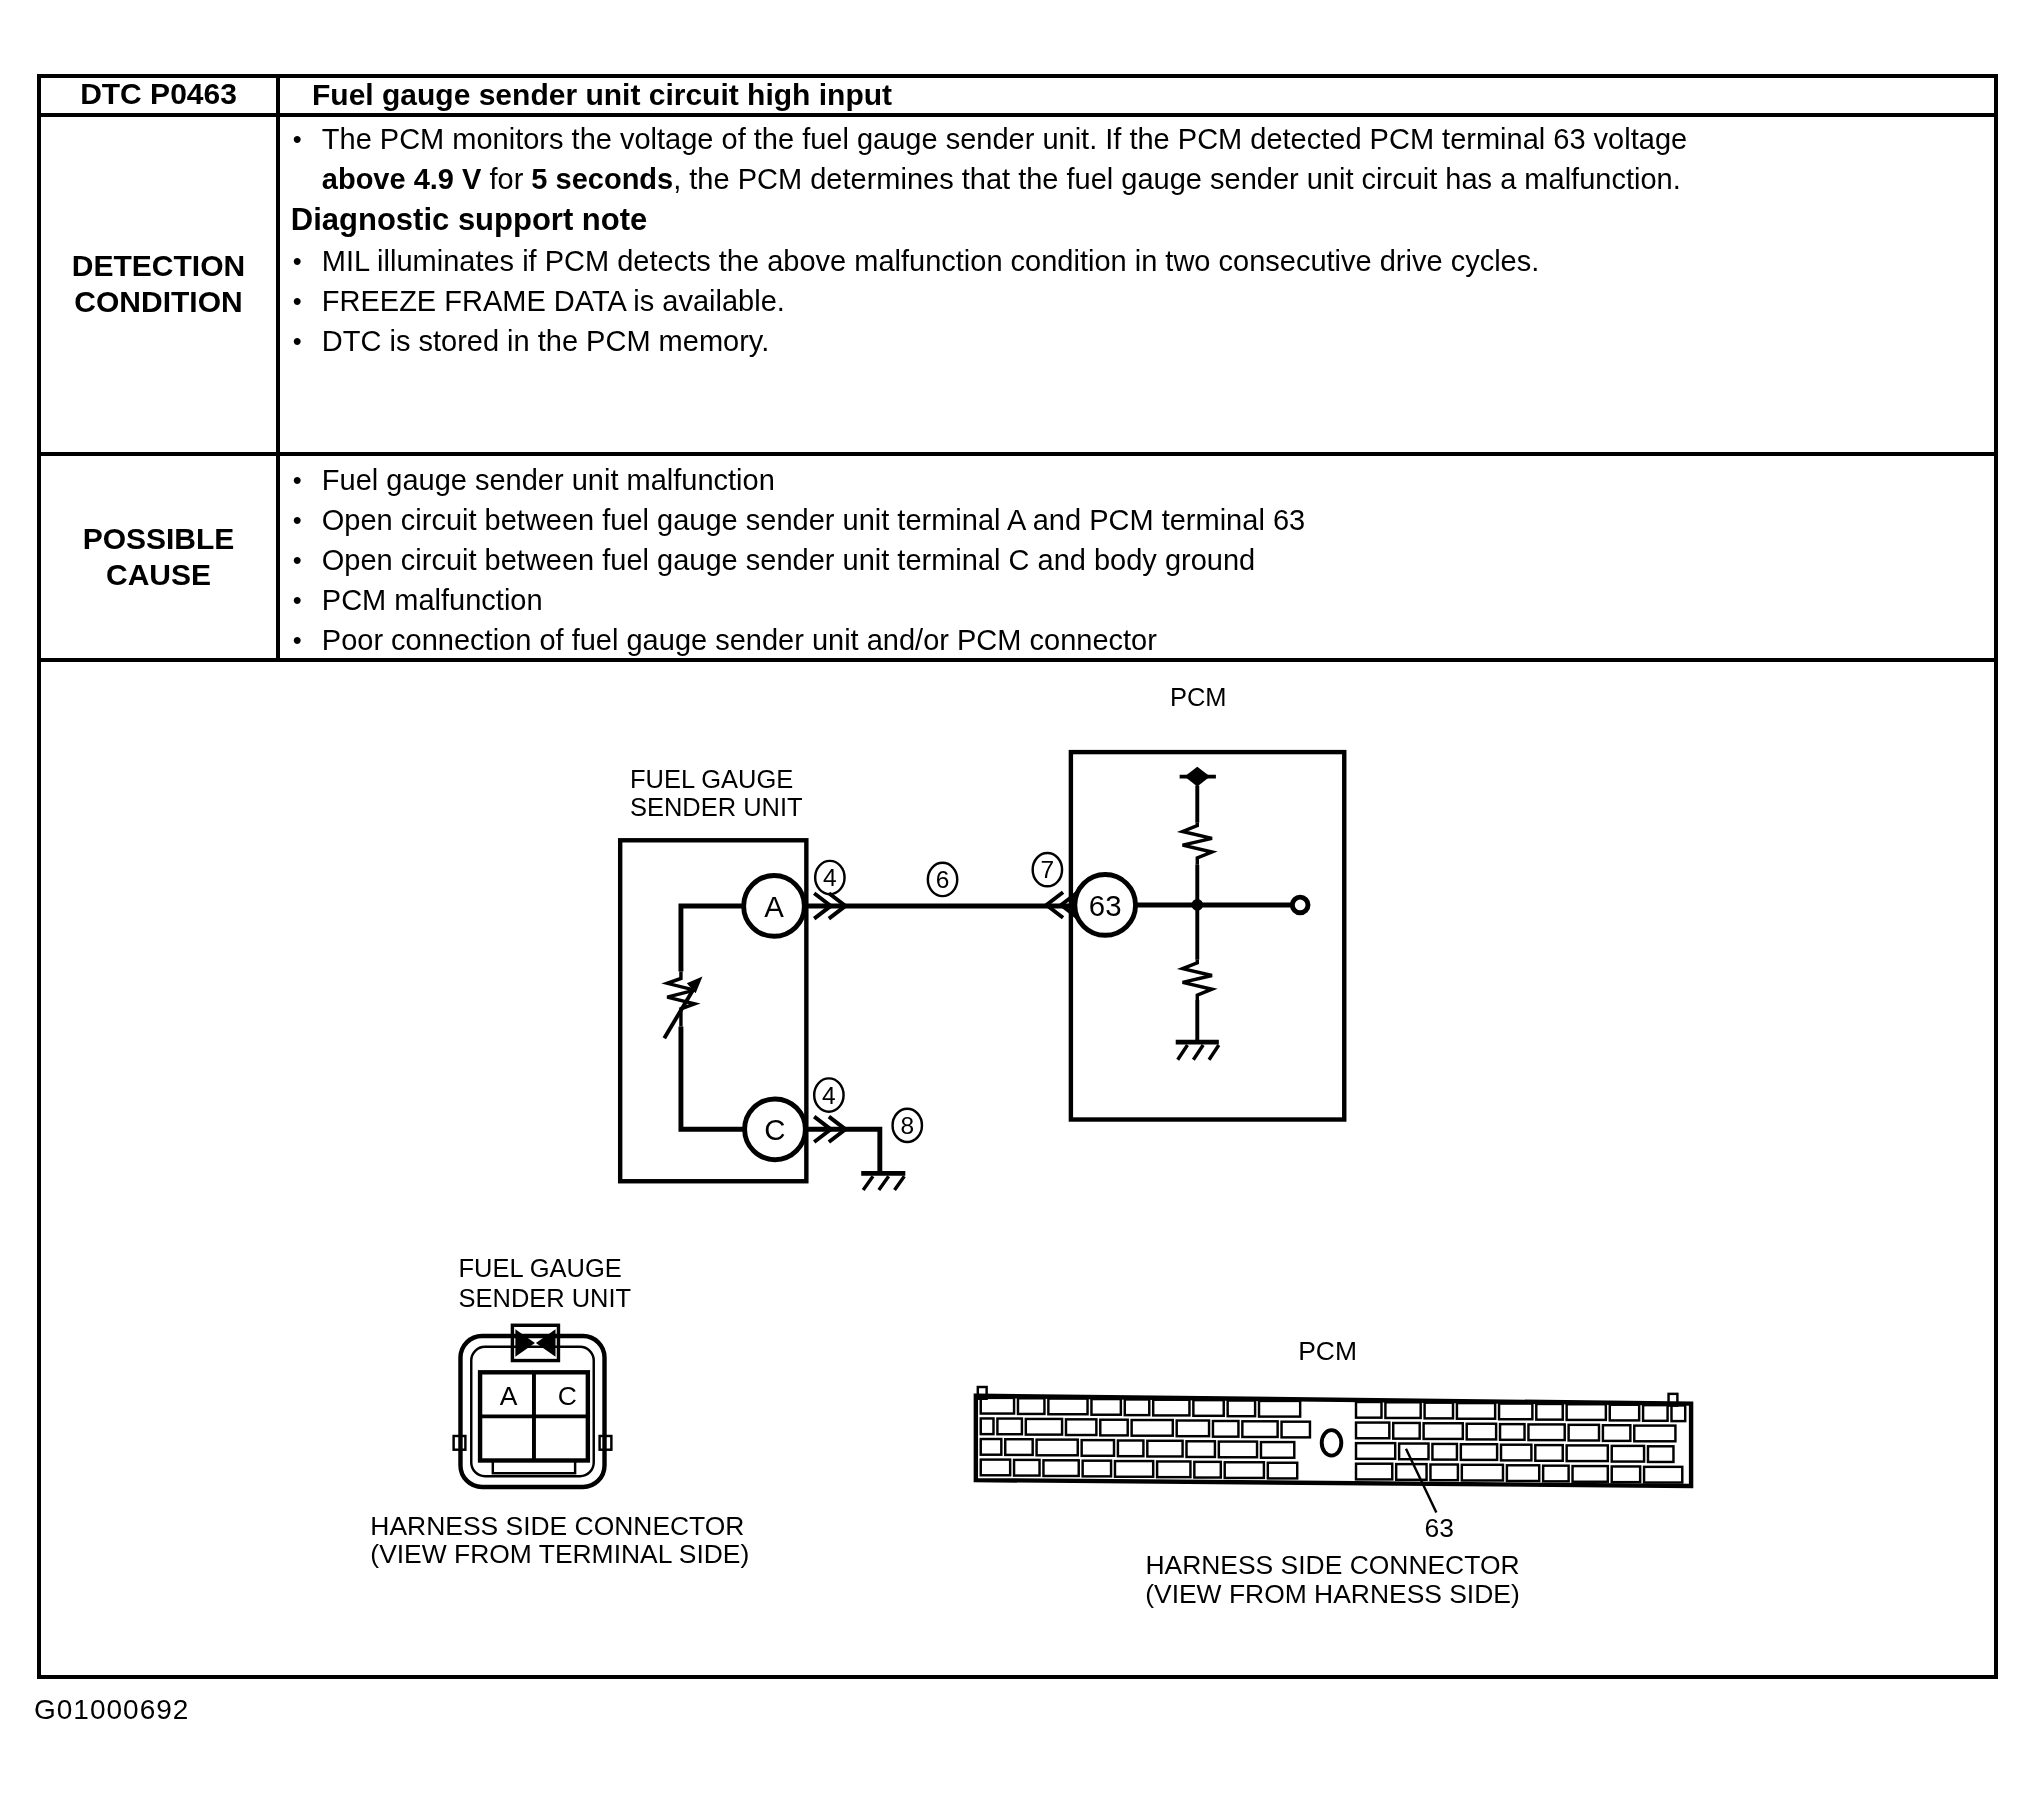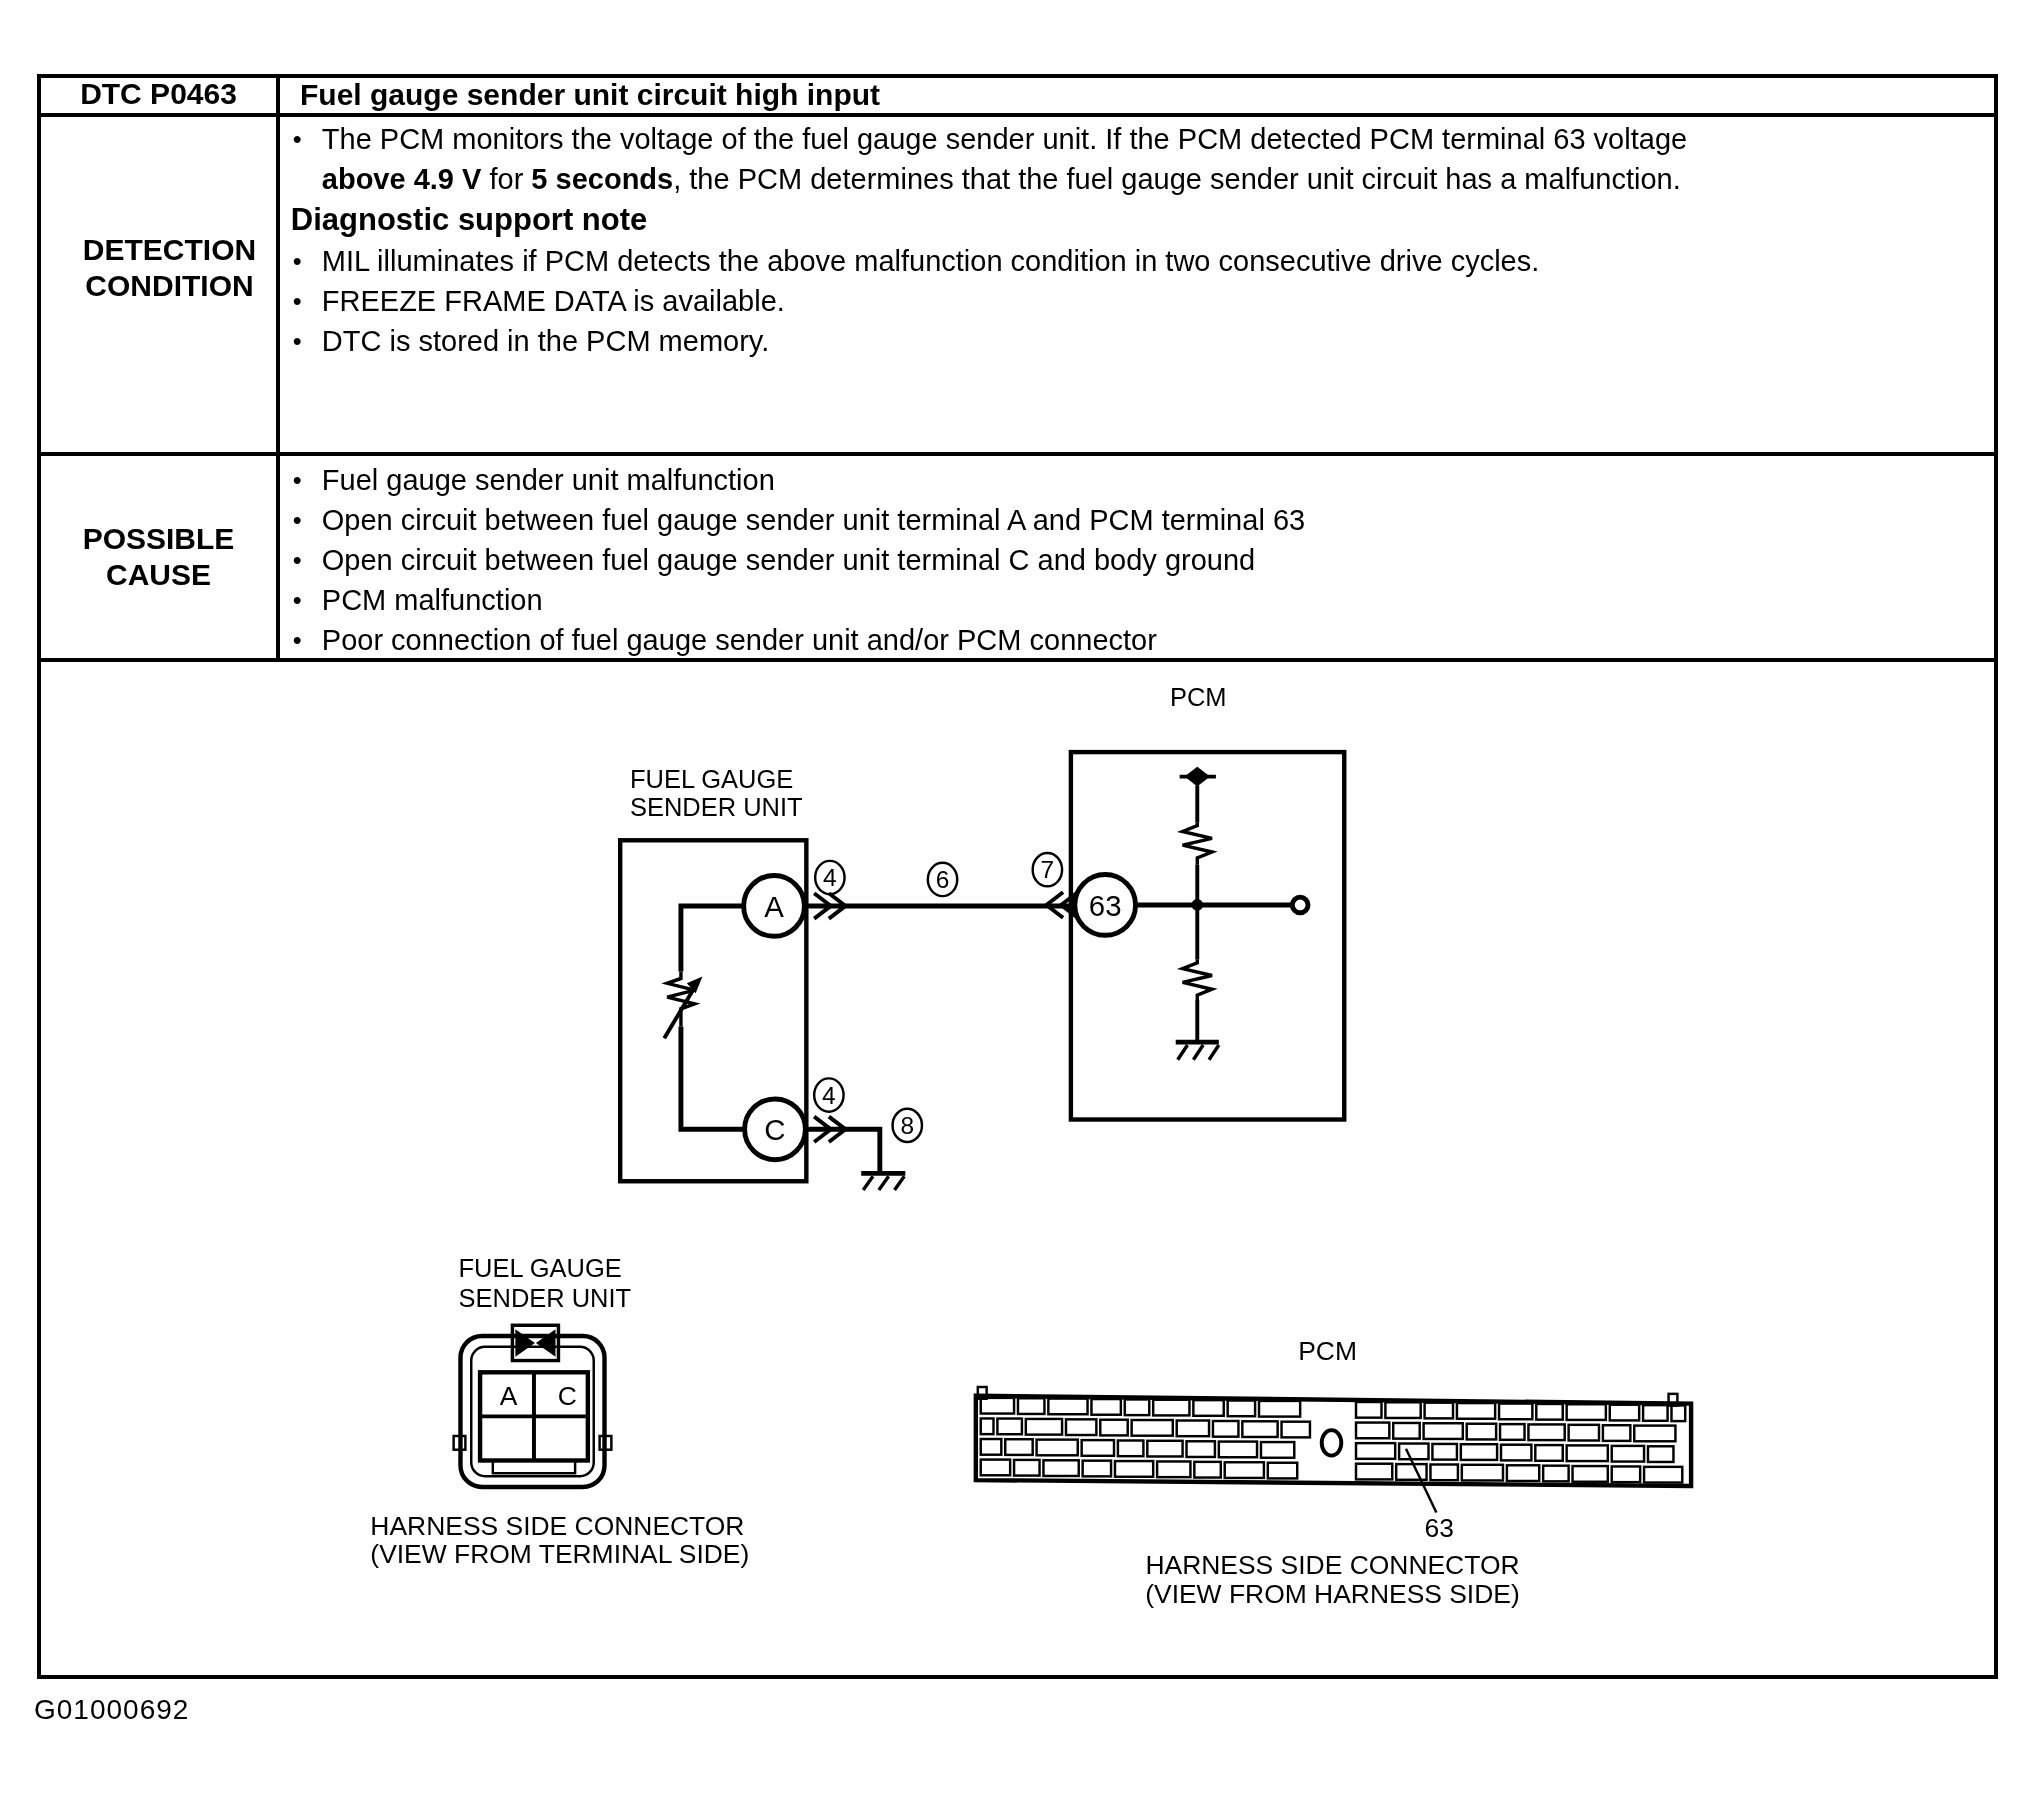--- a/index.html
+++ b/index.html
@@ -3,24 +3,24 @@
 <meta charset="utf-8">
 <style>
   html,body{margin:0;padding:0;background:#e8e8e8;}
   .page{position:relative;width:2037px;height:1797px;background:#ffffff;
         font-family:"Liberation Sans",sans-serif;color:#000;overflow:hidden;}
   .bline{position:absolute;background:#000;}
   
   .hdr-code{position:absolute;left:41px;top:76px;width:235px;height:36px;
             display:flex;align-items:center;justify-content:center;
             font-weight:bold;font-size:30px;text-align:right;}
-  .hdr-title{position:absolute;left:300px;top:78px;font-weight:bold;font-size:30px;line-height:33px;}
+  .hdr-title{position:absolute;left:312px;top:78px;font-weight:bold;font-size:30px;line-height:33px;}
   .rowlabel{position:absolute;left:41px;width:235px;display:flex;flex-direction:column;
             justify-content:center;align-items:center;font-weight:bold;font-size:30px;line-height:36px;}
-  .rl-det{top:101px;height:333px;padding-left:11px;}
+  .rl-det{top:117px;height:333px;}
   .rl-pc{top:457px;height:200px;}
   .content{position:absolute;left:281px;width:1713px;font-size:29px;}
   .c-det{top:119px;}
   .c-pc{top:460px;}
   .brow{display:flex;line-height:40px;}
   .dot{flex:none;width:29px;padding-left:11.8px;font-size:25.5px;}
   .dot::before{content:"\2022";}
   .txt{flex:1;}
   .l{white-space:nowrap;}
   .note{font-weight:bold;font-size:31px;line-height:42px;padding-left:9.8px;white-space:nowrap;}

